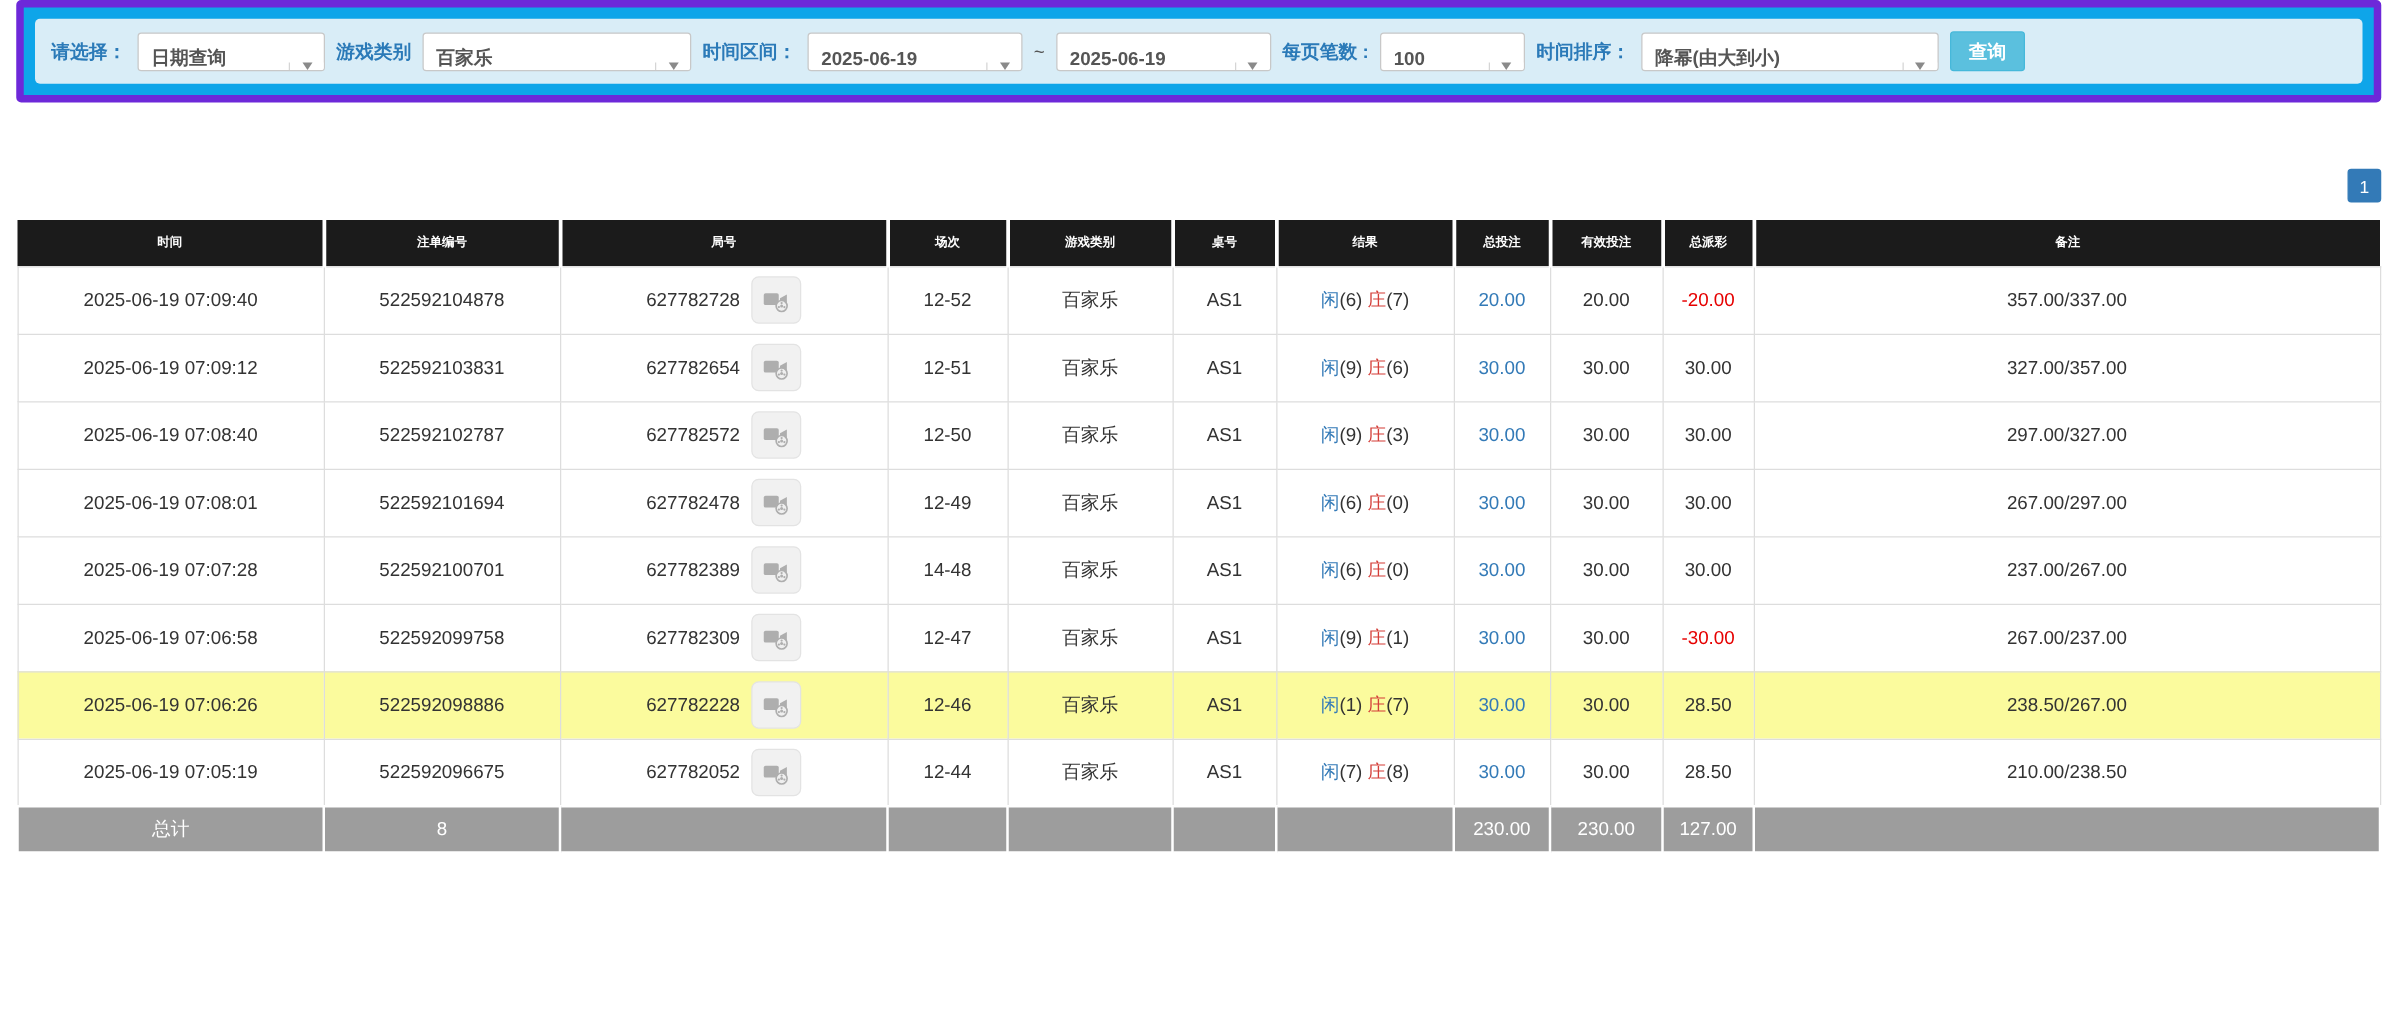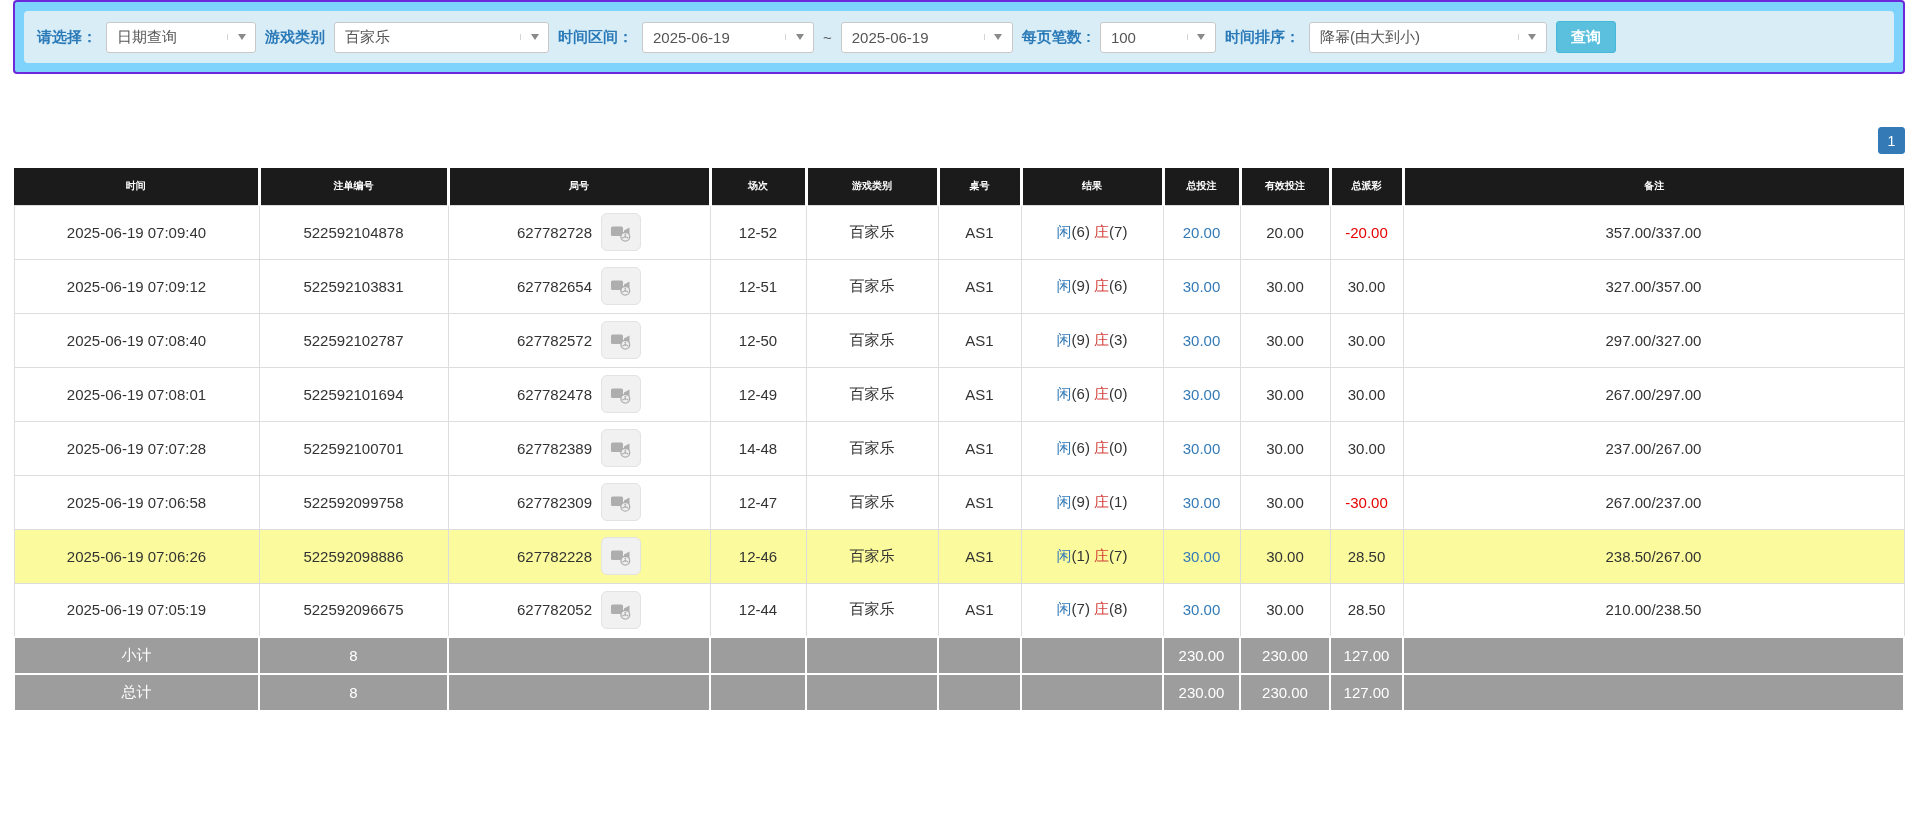--- a/index.html
+++ b/index.html
@@ -3,24 +3,24 @@
 <meta charset="utf-8">
 <style>
   * { box-sizing: border-box; margin: 0; padding: 0; }
   html, body { width: 1918px; background: #fff; font-family: "Liberation Sans", "DejaVu Sans", sans-serif; }
   .container { padding: 0 13px; }
 
   
   .page-title { font-size: 21px; color: #3c3c3c; font-weight: 500; padding: 13px 0 11px; letter-spacing: .5px; }
 
   
-  .filter-panel { border: 2px solid #6d28d9; border-radius: 4px; background: #7dd3fc; padding: 9px; }
+  .filter-panel { border: 6px solid #6d28d9; border-radius: 4px; background: #0ea5e9; padding: 9px; }
   .filter-bar { background: #d9edf7; border-radius: 4px; min-height: 52px; display: flex; align-items: center; padding: 0 13px; gap: 9px; flex-wrap: nowrap; }
   .flabel { color: #2b7ab8; font-weight: bold; font-size: 15px; white-space: nowrap; }
-  .sel { display: flex; align-items: center; background: #fff; border: 1px solid #c8c8c8; border-radius: 3px; height: 31px; overflow: hidden; }
+  .sel { display: flex; align-items: flex-end; background: #fff; border: 1px solid #c8c8c8; border-radius: 3px; height: 31px; overflow: hidden; font-weight: bold; }
   .sel .val { display: flex; align-items: center; padding: 0 10px; font-size: 15px; color: #555; white-space: nowrap; flex: 1; }
   .caret-box { width: 28px; border-left: 1px solid #d5d5d5; display: flex; align-items: center; justify-content: center; background: #fff; }
   .caret { width: 0; height: 0; border-left: 4.5px solid transparent; border-right: 4.5px solid transparent; border-top: 6px solid #8a8a8a; }
   .tilde { color: #555; font-size: 15px; }
   .search-btn { background: #5bc0de; color: #fff; border: 1px solid #46b8da; border-radius: 3px; height: 32px; padding: 0 14px; font-size: 15px; cursor: pointer; font-family: inherit; font-weight: bold; }
 
   
   .w-mode  { width: 150px; }
   .w-game  { width: 215px; }
   .w-date  { width: 172px; }
@@ -388,33 +388,20 @@
       <span class="res-b">庄</span><span>(8)</span>
     </td>
     <td class="amount-link">30.00</td>
     <td>30.00</td>
     <td>28.50</td>
     <td>210.00/238.50</td>
   </tr>
       </tbody>
     <tfoot id="foot-rows">
         <tr>
-    <td>小计</td>
-    <td>8</td>
-    <td></td>
-          <td></td>
-          <td></td>
-          <td></td>
-          <td></td>
-    <td>230.00</td>
-    <td>230.00</td>
-    <td>127.00</td>
-    <td></td>
-  </tr>
-        <tr>
     <td>总计</td>
     <td>8</td>
     <td></td>
           <td></td>
           <td></td>
           <td></td>
           <td></td>
     <td>230.00</td>
     <td>230.00</td>
     <td>127.00</td>

